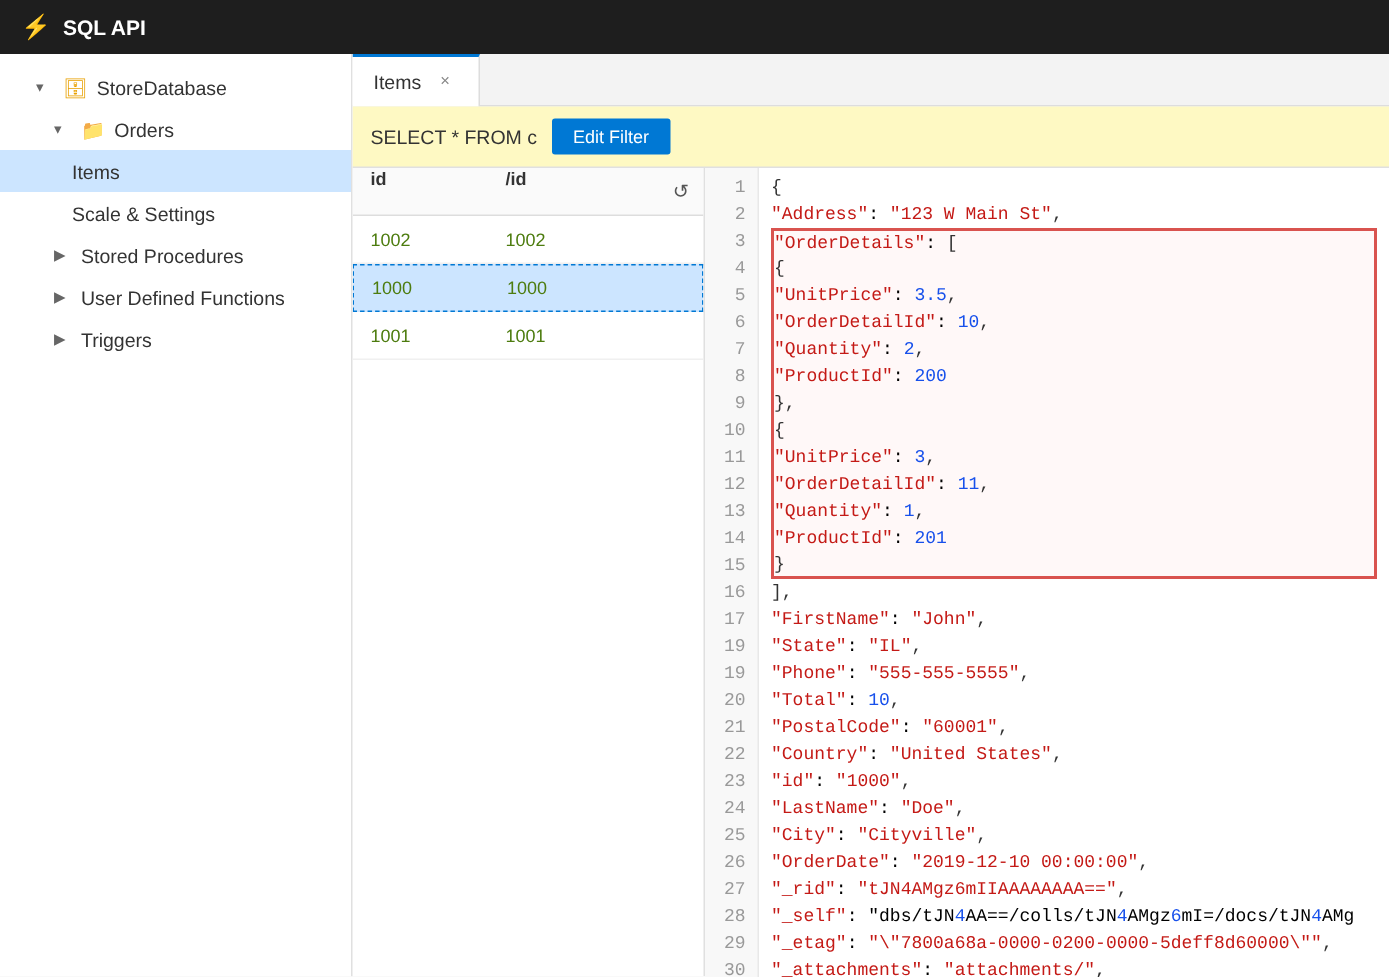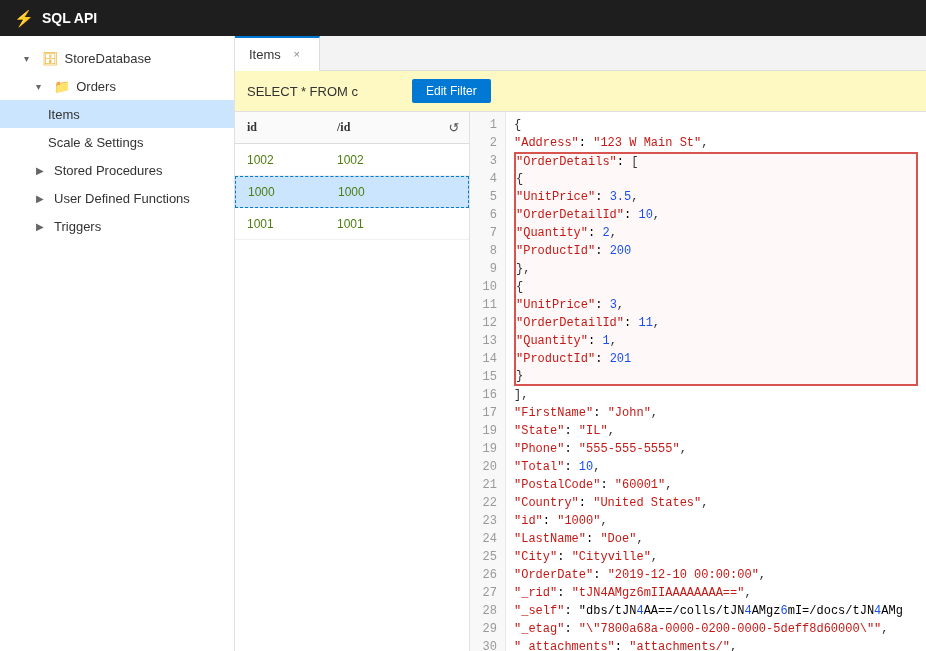--- a/index.html
+++ b/index.html
@@ -28,29 +28,29 @@
     .content-area { flex: 1; display: flex; flex-direction: column; overflow: hidden; }
 
     .tab-bar { background: #f3f3f3; border-bottom: 1px solid #ddd; display: flex; align-items: center; height: 35px; padding: 0; }
     .tab { display: flex; align-items: center; padding: 0 14px; height: 35px; background: #fff; border-right: 1px solid #ddd; font-size: 13px; color: #333; cursor: pointer; gap: 8px; border-top: 2px solid transparent; }
     .tab.active { background: #fff; border-top: 2px solid #0078d4; }
     .tab-close { color: #888; font-size: 11px; width: 16px; height: 16px; display: flex; align-items: center; justify-content: center; border-radius: 3px; }
 
     
     .query-bar { padding: 8px 12px; display: flex; align-items: center; gap: 10px; border-bottom: 1px solid #e0e0e0; background: #fef9c3; }
     .query-text { font-size: 13px; color: #333; }
-    .edit-filter-btn { background: #0078d4; color: #fff; border: none; padding: 5px 14px; font-size: 12px; cursor: pointer; border-radius: 2px; font-family: inherit; margin-left: 44px; }
+    .edit-filter-btn { background: #0078d4; color: #fff; border: none; padding: 5px 14px; font-size: 12px; cursor: pointer; border-radius: 2px; font-family: inherit; }
 
     
     .split-panel { display: flex; flex: 1; overflow: hidden; }
 
     
     .table-panel { width: 235px; flex-shrink: 0; border-right: 1px solid #e0e0e0; display: flex; flex-direction: column; overflow: hidden; }
 
-    .table-header { display: flex; align-items: center; border-bottom: 1px solid #ddd; background: #fafafa; height: 32px; font-family: Liberation Serif, serif; }
+    .table-header { display: flex; border-bottom: 1px solid #ddd; background: #fafafa; height: 32px; }
     .table-header-cell { padding: 0 12px; font-weight: 600; color: #333; font-size: 12px; flex: 1; }
     .table-header-cell.id-col { flex: 0 0 90px; }
     .table-header-cell.slash-id-col { flex: 1; }
     .table-header-refresh { width: 30px; display: flex; align-items: center; justify-content: center; color: #555; cursor: pointer; }
 
     .table-body { flex: 1; overflow-y: auto; }
     .table-row { display: flex; align-items: center; height: 32px; border-bottom: 1px solid #f0f0f0; cursor: pointer; }
     .table-row.selected { background: #cce5ff; border: 1px dashed #0078d4; }
     .table-cell { padding: 0 12px; font-size: 12px; color: #4d7c0f; overflow: hidden; text-overflow: ellipsis; white-space: nowrap; }
     .table-cell.id-col { flex: 0 0 90px; }

